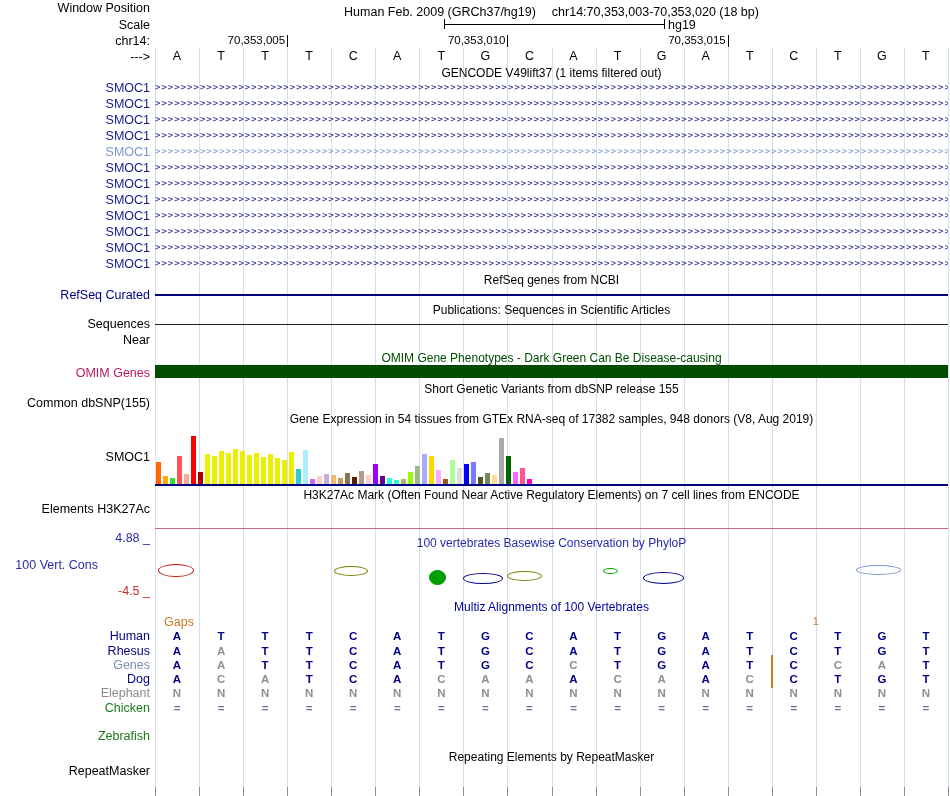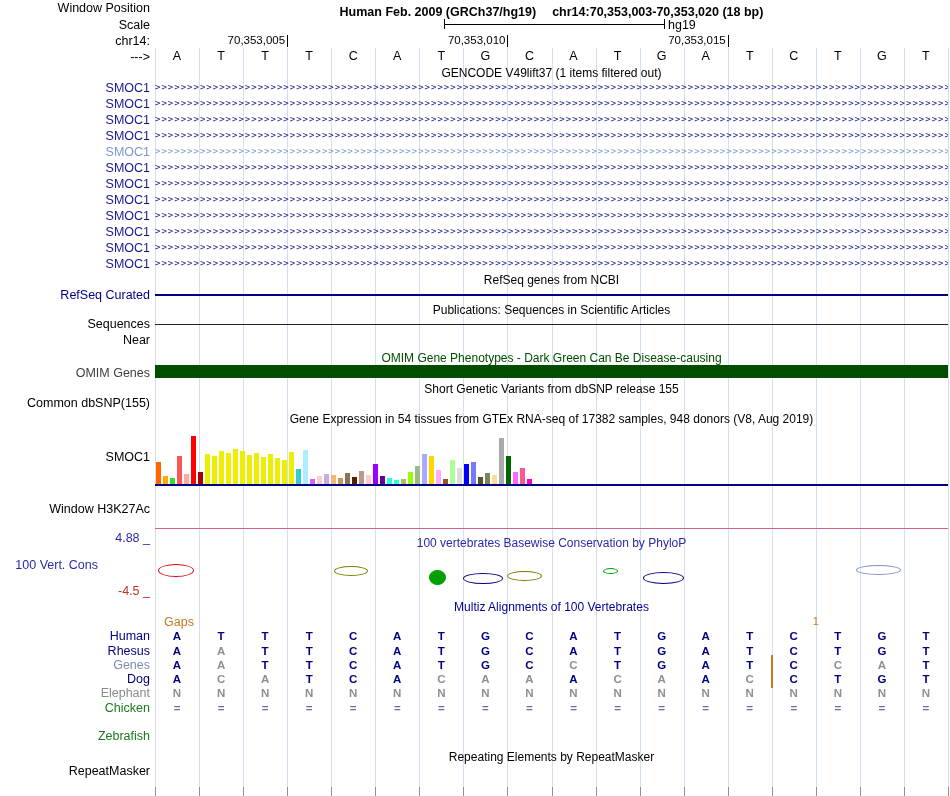--- a/index.html
+++ b/index.html
@@ -3,21 +3,21 @@
 <meta charset="utf-8">
 <style>
   html,body{margin:0;padding:0;background:#fff;}
   #browser{position:relative;width:950px;height:796px;background:#fff;overflow:hidden;
            font-family:"Liberation Sans",sans-serif;font-size:12.5px;color:#000;}
   #grid{position:absolute;left:0;top:0;width:950px;height:796px;}
   .gridline{position:absolute;top:48px;height:740px;width:1px;background:#d4e0f0;}
   .bottom-tick{position:absolute;top:787px;height:9px;width:1px;background:#909090;}
   .row-label{position:absolute;left:0;width:150px;text-align:right;white-space:nowrap;line-height:14px;}
   .center-title{position:absolute;left:155px;width:793px;text-align:center;font-size:12px;white-space:nowrap;line-height:14px;}
-  #position-title{position:absolute;left:155px;top:5px;width:793px;display:flex;justify-content:center;gap:16px;white-space:nowrap;font-weight:bold;}
+  #position-title{position:absolute;left:155px;top:5px;width:793px;display:flex;justify-content:center;gap:16px;white-space:nowrap;}
   #scale-text{position:absolute;left:155px;top:18px;width:283px;text-align:right;}
   #scale-bar{position:absolute;left:444px;top:19px;width:219px;height:10px;border-left:1px solid #000;border-right:1px solid #000;}
   #scale-bar-line{margin-top:5px;height:1px;background:#000;}
   #scale-assembly{position:absolute;left:668px;top:18px;}
   #coords{position:absolute;left:155px;top:34px;width:793px;height:15px;font-size:11.5px;}
   .coord-label{position:absolute;top:0;width:110px;text-align:right;}
   .coord-tick{position:absolute;top:1px;width:1px;height:12px;background:#000;}
   #sequence-row{position:absolute;left:155px;top:49px;width:793px;height:15px;}
   .base-cell{position:absolute;top:0;width:44px;text-align:center;font-size:12.5px;}
   #gencode-rows{position:absolute;left:0;top:80px;width:950px;height:193px;}
@@ -188,21 +188,21 @@
   <div class="row-label" style="top:288px;color:#000080">RefSeq Curated</div>
   <div class="track-line" id="refseq-line"></div>
 
   <div class="center-title" style="top:303px">Publications: Sequences in Scientific Articles</div>
   <div class="row-label" style="top:317px">Sequences</div>
   <div class="track-line" id="sequences-line"></div>
 
   <div class="row-label" style="top:333px">Near</div>
 
   <div class="center-title" style="top:351px;color:#004d00">OMIM Gene Phenotypes - Dark Green Can Be Disease-causing</div>
-  <div class="row-label" style="top:366px;color:#404040">OMIM Genes</div>
+  <div class="row-label" style="top:366px;color:#be185d">OMIM Genes</div>
   <div id="omim-bar"></div>
 
   <div class="center-title" style="top:382px">Short Genetic Variants from dbSNP release 155</div>
   <div class="row-label" style="top:396px">Common dbSNP(155)</div>
 
   <div class="center-title" style="top:412px">Gene Expression in 54 tissues from GTEx RNA-seq of 17382 samples, 948 donors (V8, Aug 2019)</div>
   <div class="row-label" style="top:450px">SMOC1</div>
   <div id="gtex-bars">
       <div class="gtex-bar" style="left: 1px; height: 22px; background: rgb(255, 102, 0);"></div>
       <div class="gtex-bar" style="left: 8px; height: 8px; background: rgb(255, 170, 0);"></div>
@@ -254,21 +254,22 @@
       <div class="gtex-bar" style="left: 330px; height: 11px; background: rgb(119, 136, 85);"></div>
       <div class="gtex-bar" style="left: 337px; height: 9px; background: rgb(255, 221, 153);"></div>
       <div class="gtex-bar" style="left: 344px; height: 46px; background: rgb(170, 170, 170);"></div>
       <div class="gtex-bar" style="left: 351px; height: 28px; background: rgb(0, 102, 0);"></div>
       <div class="gtex-bar" style="left: 358px; height: 12px; background: rgb(255, 102, 255);"></div>
       <div class="gtex-bar" style="left: 365px; height: 16px; background: rgb(255, 85, 153);"></div>
       <div class="gtex-bar" style="left: 372px; height: 5px; background: rgb(255, 0, 187);"></div>
     </div>
   <div id="gtex-baseline"></div>
 
-  <div class="row-label" style="top:502px">Window H3K27Ac</div>
+  <div class="center-title" style="top:488px">H3K27Ac Mark (Often Found Near Active Regulatory Elements) on 7 cell lines from ENCODE</div>
+  <div class="row-label" style="top:502px">Elements H3K27Ac</div>
   <div id="h3k27ac-line"></div>
 
   <div class="row-label" id="phylop-max">4.88 _</div>
   <div class="center-title" style="top:536px;color:#2a2aa8">100 vertebrates Basewise Conservation by PhyloP</div>
   <div class="row-label" style="top:558px;width:98px;color:#2a2aa8">100 Vert. Cons</div>
   <div class="row-label" id="phylop-min">-4.5 _</div>
   <div id="phylop-glyphs">
       <div class="phylop-glyph" style="left: 158px; top: 564px; width: 34px; height: 11px; border-color: rgb(204, 17, 17);"></div>
       <div class="phylop-glyph" style="left: 334px; top: 566px; width: 32px; height: 8px; border-color: rgb(125, 125, 0);"></div>
       <div class="phylop-glyph" style="left: 429px; top: 570px; width: 15px; height: 13px; border-color: rgb(0, 160, 0); background: rgb(0, 160, 0);"></div>

